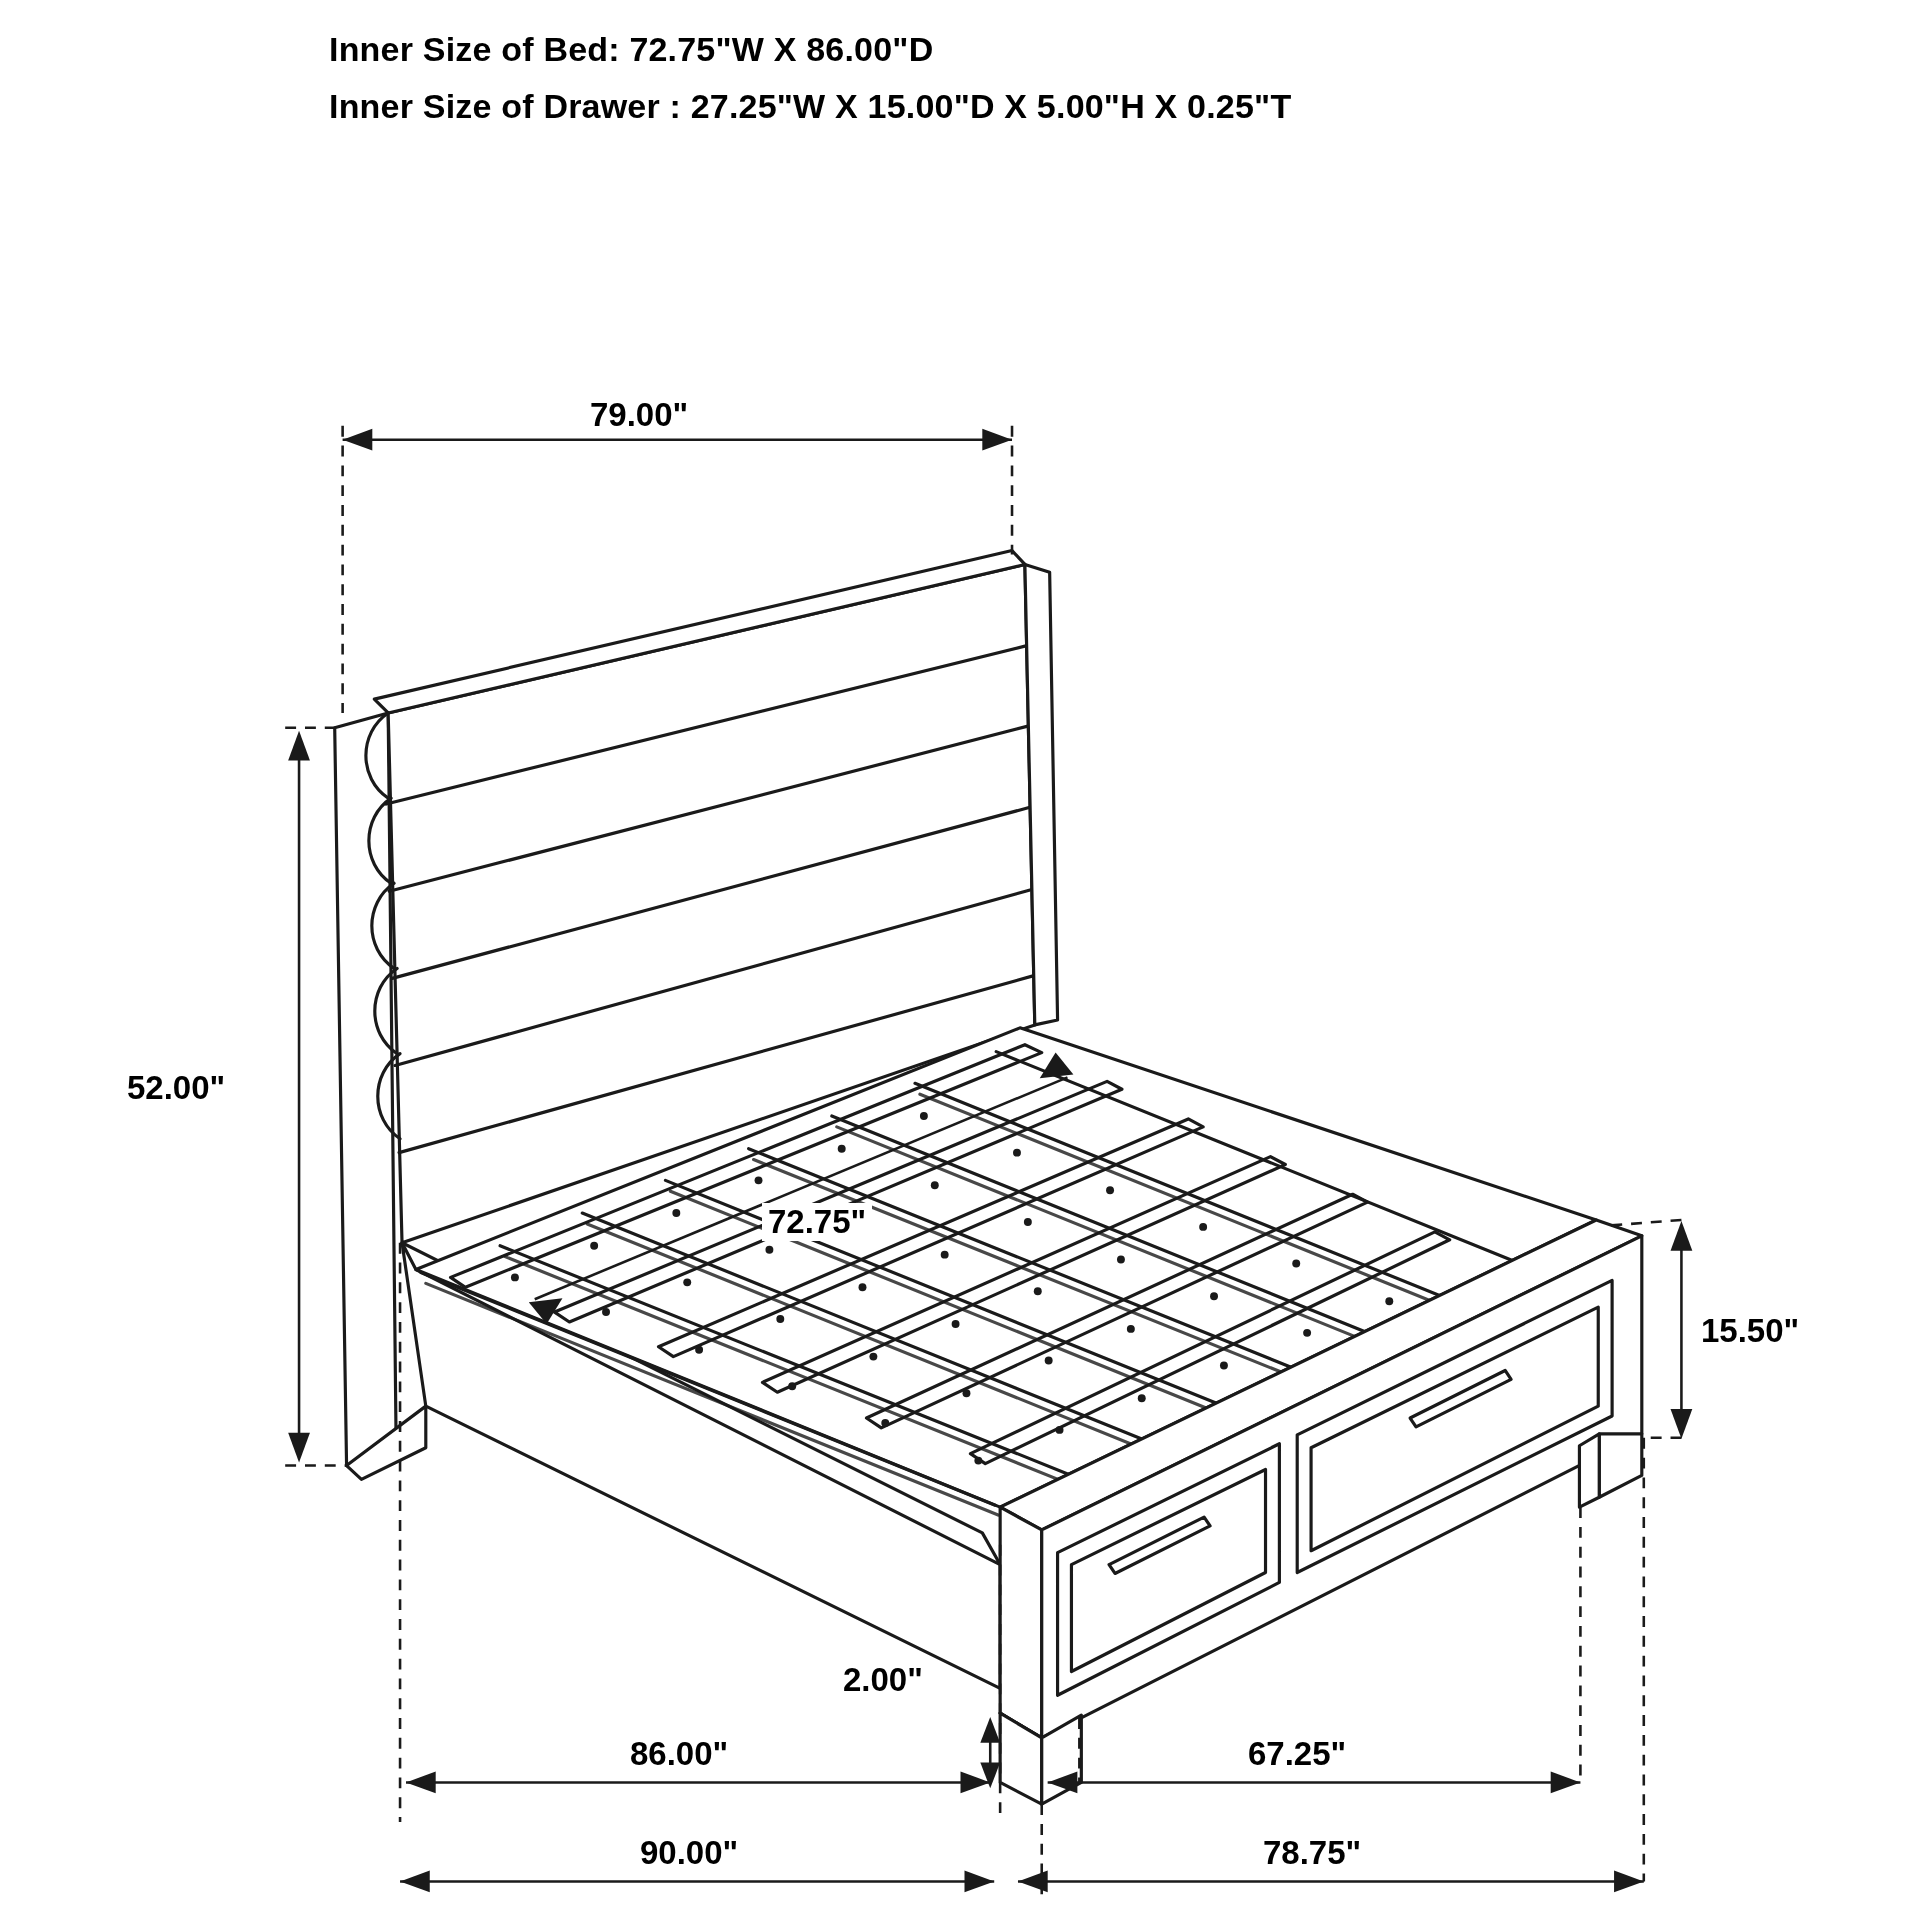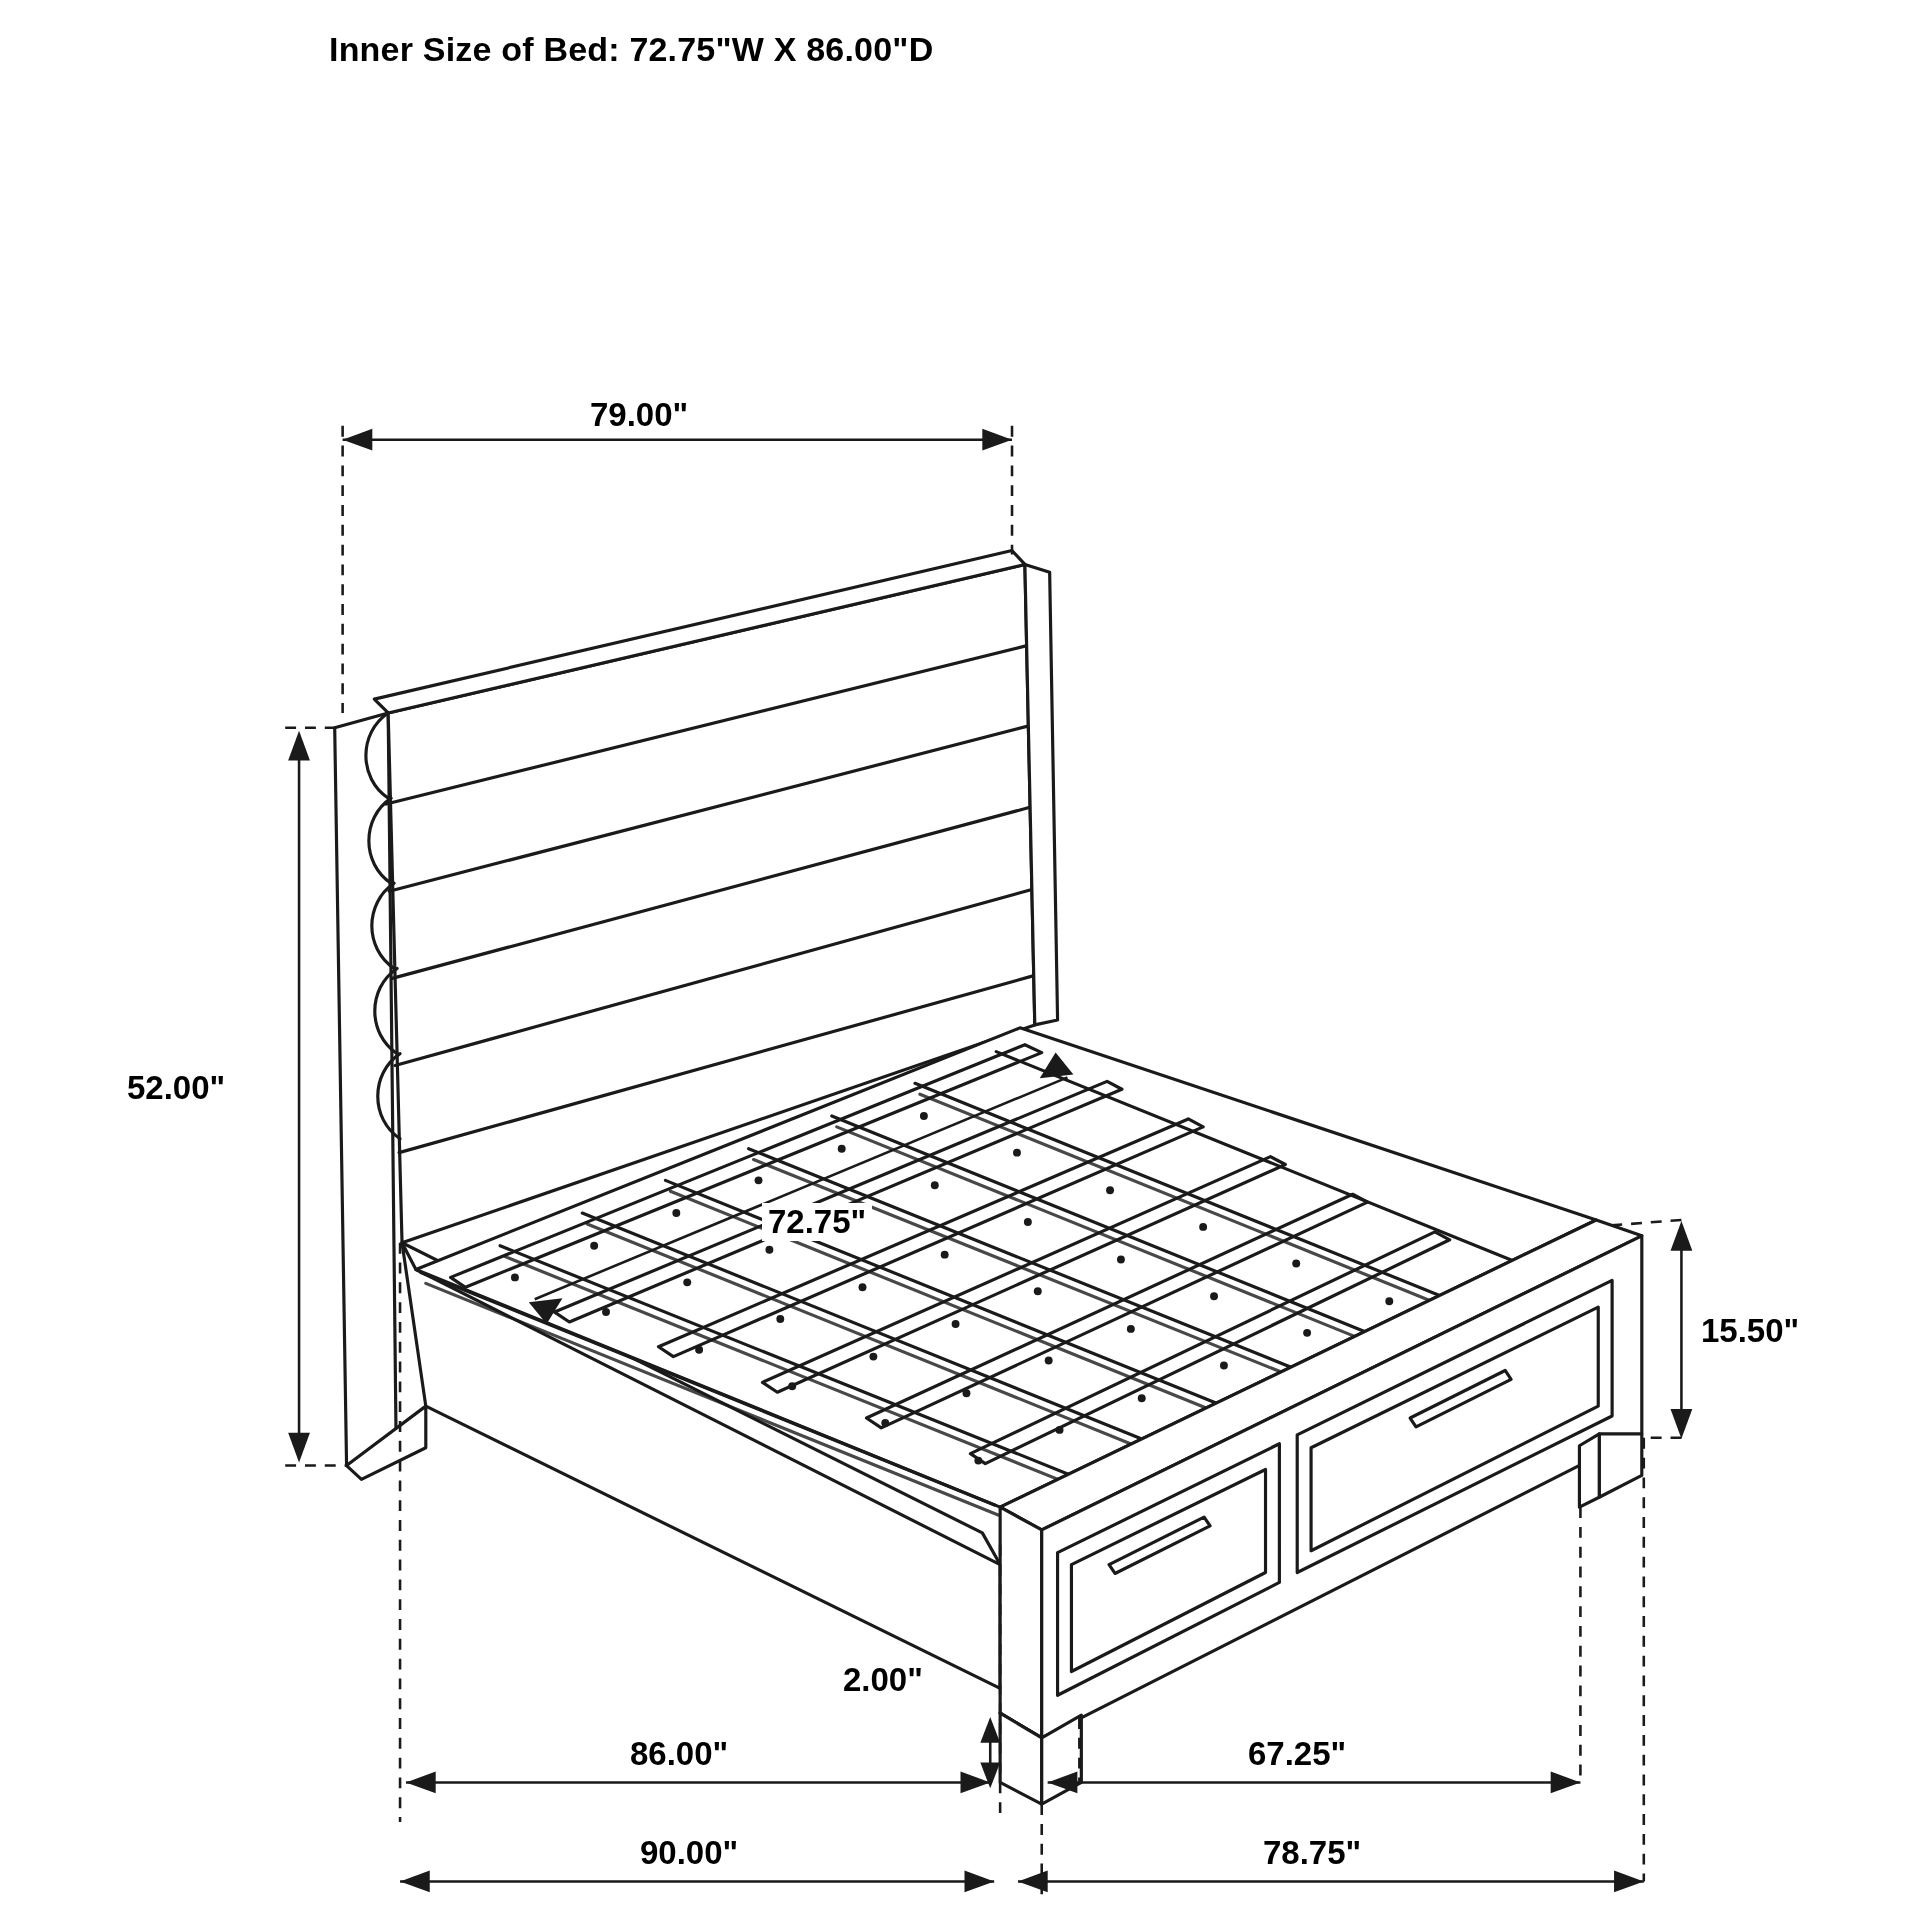--- a/index.html
+++ b/index.html
@@ -50,20 +50,21 @@
   #lbl-7875 { left: 1257px; top: 1834px; }
 
   svg { position: absolute; left: 0; top: 0; }
 </style>
 </head>
 <body>
 
 <div id="stage">
 
   <div class="note" id="note-bed">Inner Size of Bed: 72.75"W X 86.00"D</div>
+  <div class="note" id="note-drawer">Inner Size of Drawer : 27.25"W X 15.00"D X 5.00"H X 0.25"T</div>
 
   <svg width="1927" height="1927" viewBox="0 0 1946 1946">
     <g fill="none" stroke="#1a1a1a" stroke-width="3.2" stroke-linejoin="round" stroke-linecap="round">
 
       <path d="M 338,735 L 350,1480 L 400,1455 L 392,720 Z" fill="#ffffff"></path>
 
       <path d="M 392,720 L 1035,570 L 1045,1035 L 406,1255 Z" fill="#ffffff"></path>
 
       <path d="M 392,720 L 1035,570 L 1022,556 L 378,706 Z" fill="#ffffff"></path>
 

